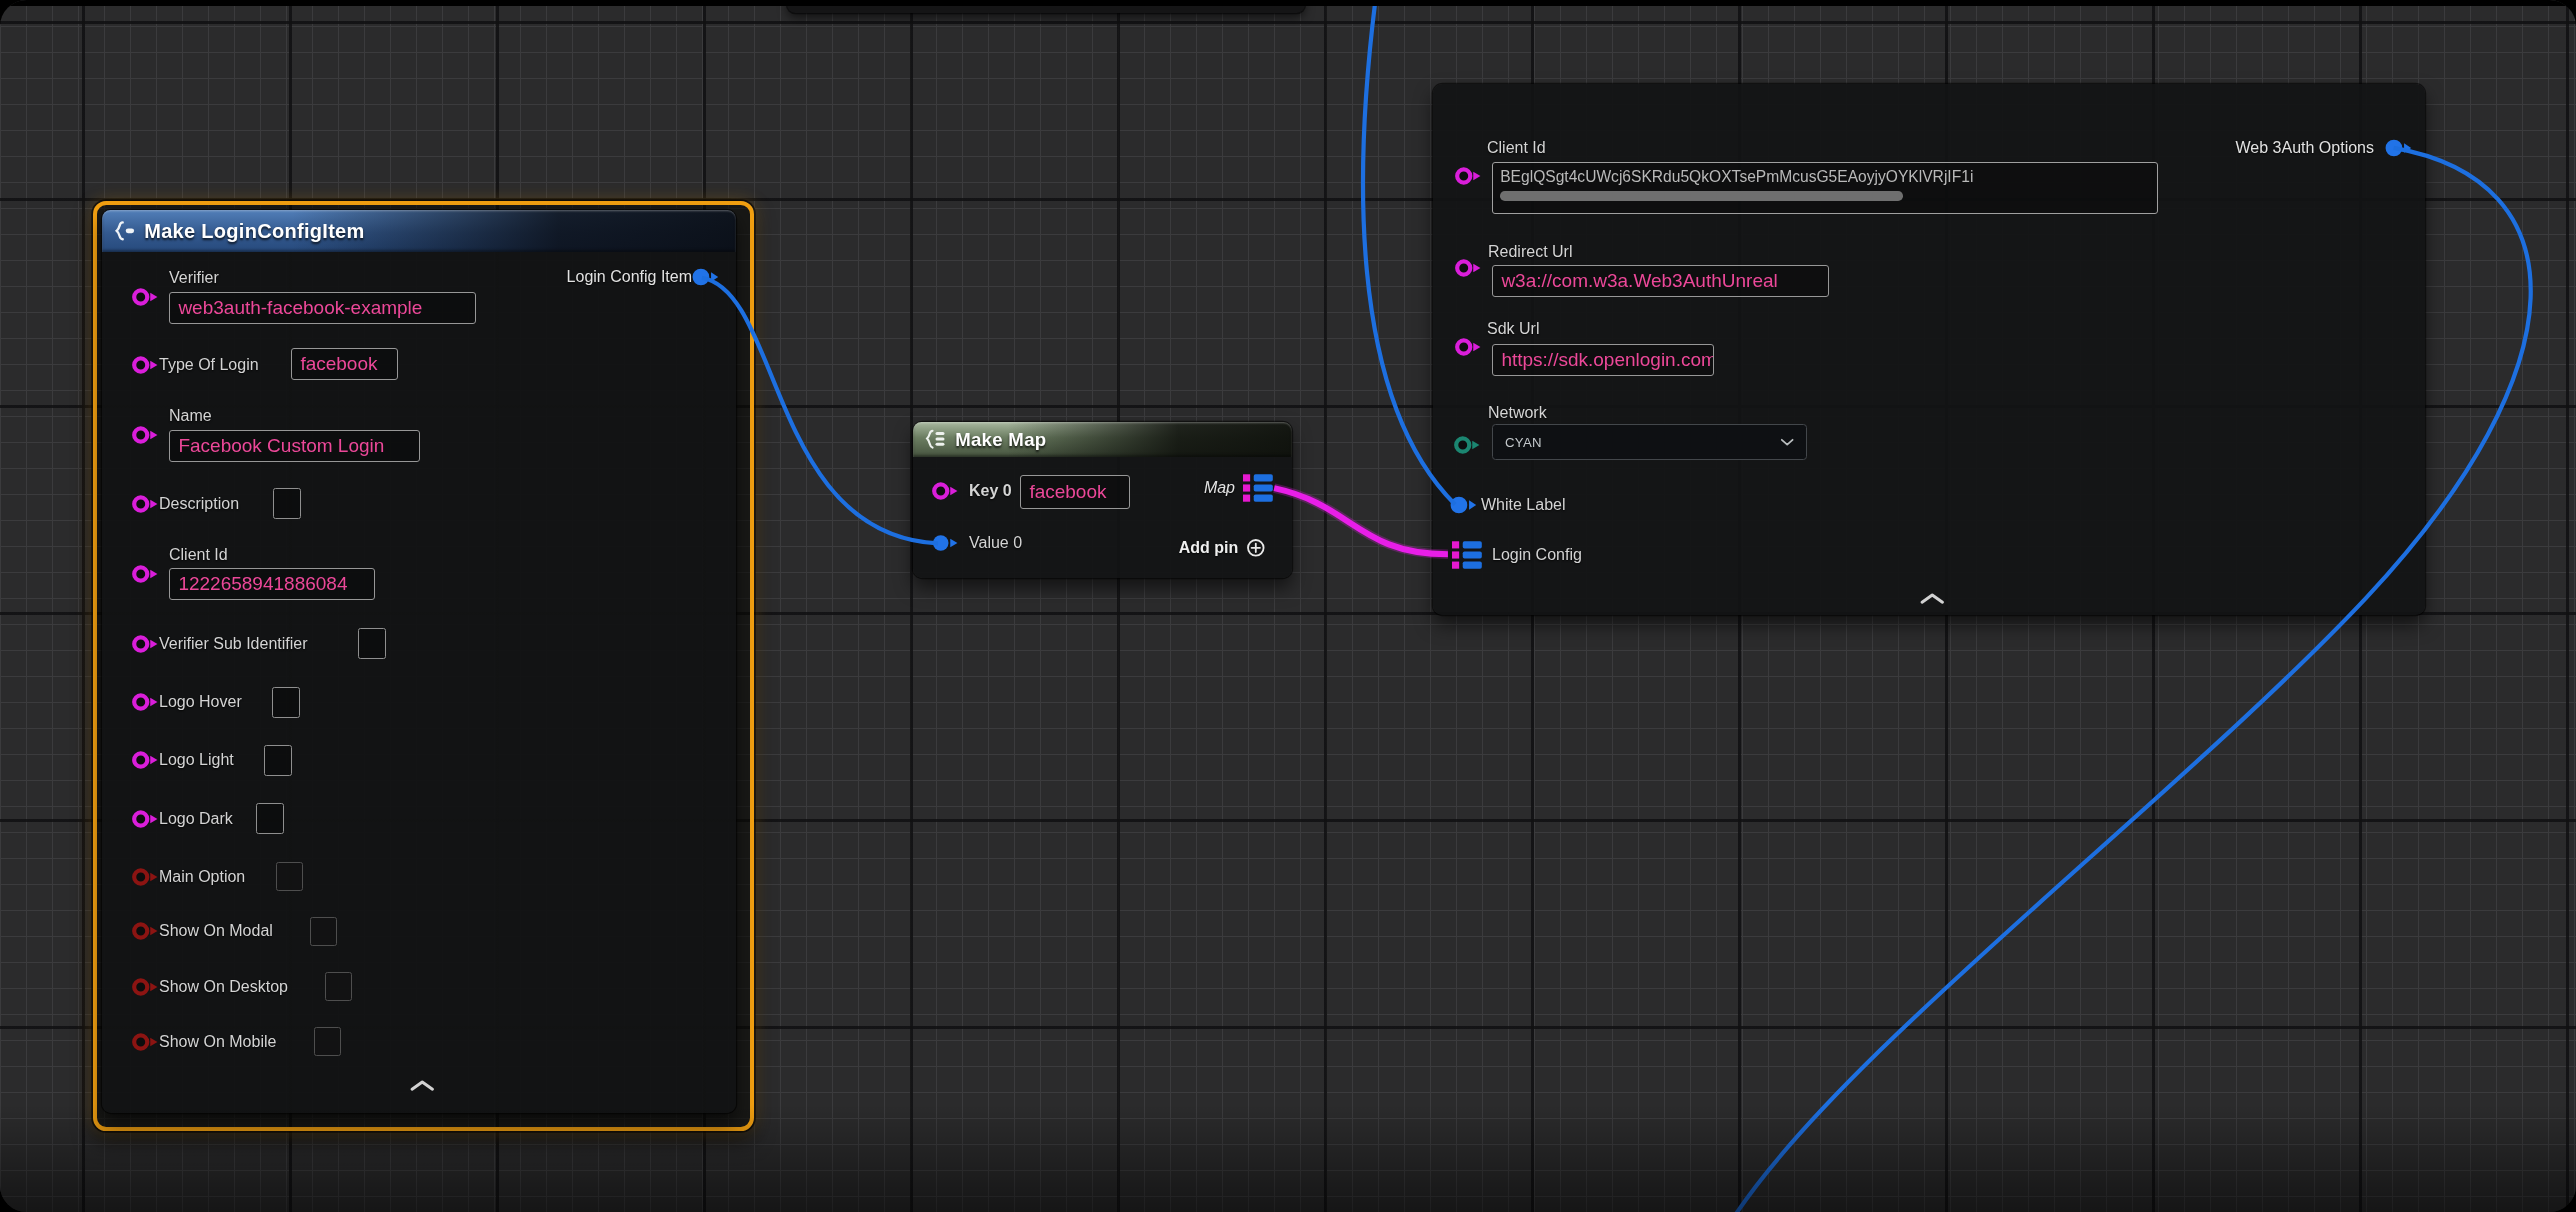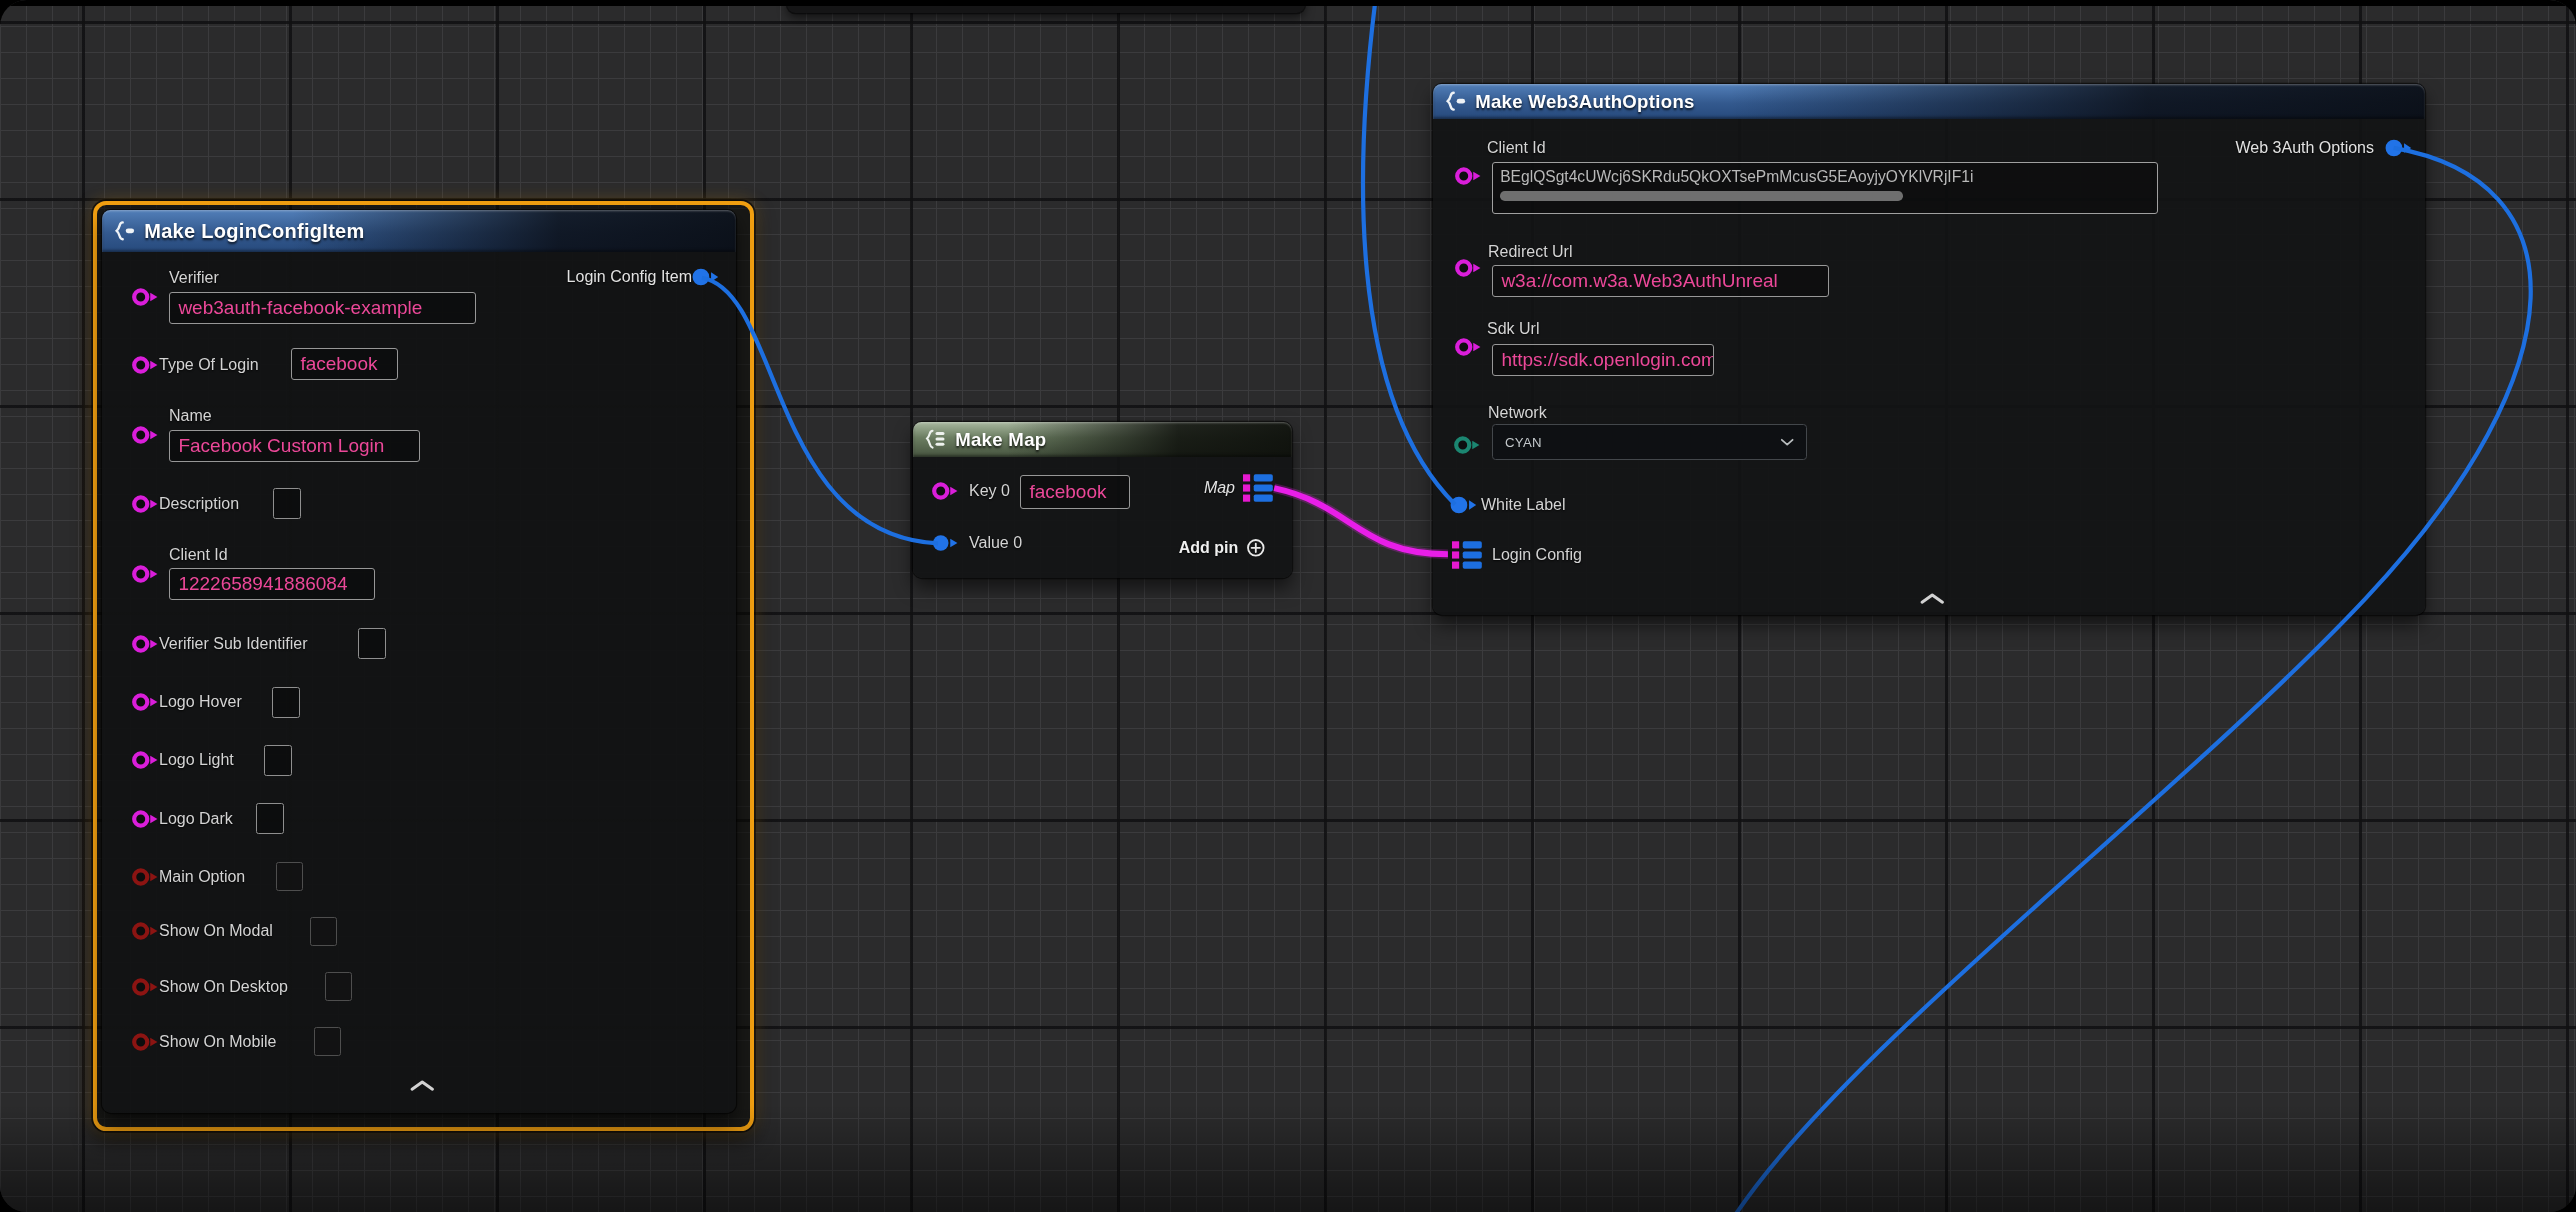--- a/index.html
+++ b/index.html
@@ -220,21 +220,21 @@
         <svg width="23" height="20.4" viewBox="0 0 38 34">
             <path d="M14 3 C8 3 11 10 5 16 C11 22 8 29 14 31" fill="none" stroke="#eef2ee" stroke-width="3.6" stroke-linecap="round"></path>
             <rect x="19" y="5" width="15" height="5" rx="2.5" fill="#eef2ee"></rect>
             <rect x="19" y="14" width="15" height="5" rx="2.5" fill="#eef2ee"></rect>
             <rect x="19" y="23" width="15" height="5" rx="2.5" fill="#eef2ee"></rect>
           </svg>
       </span>
       <span class="hdr-title" style="font-size:18.6px;">Make Map</span>
     </div>
 
-    <div class="lab" style="left:56px;top:60px;">Key 0</div>
+    <div class="lab" style="left:56px;top:60px;font-weight:bold;">Key 0</div>
     <div class="pin" style="left:17px;top:57px;">
       <svg width="31" height="24" viewBox="0 0 52 40">
           <circle cx="18" cy="20" r="11" fill="rgba(0,0,0,0.3)" stroke="#da1eda" stroke-width="7"></circle>
           <path d="M34 13 L46 20 L34 27 Z" fill="#da1eda"></path>
         </svg>
     </div>
     <div class="fld" style="left:107px;top:53px;width:110px;height:34px;">facebook</div>
 
     <div class="outlab" style="right:57px;top:57px;font-style:italic;">Map</div>
     <div class="pin" style="left:330px;top:52px;width:31px;height:28px;">
@@ -259,29 +259,20 @@
     <div class="addpin" style="right:25px;top:115px;">
       <span>Add pin</span>
       <svg width="21.6" height="21.6" viewBox="0 0 36 36">
           <circle cx="18" cy="18" r="13" fill="none" stroke="#e9e9e9" stroke-width="3"></circle>
           <path d="M18 11 V25 M11 18 H25" stroke="#e9e9e9" stroke-width="3" stroke-linecap="round"></path>
         </svg>
     </div>
   </div>
 
   <div class="node" style="left:1433px;top:84px;width:992px;height:531px;">
-    <div class="hdr hdr-blue" style="height:35px;">
-      <span class="hdr-icon">
-        <svg width="23" height="20.4" viewBox="0 0 38 34">
-            <path d="M16 3 C9 3 13 11 6 17 C13 23 9 31 16 31" fill="none" stroke="#eef2f6" stroke-width="4" stroke-linecap="round"></path>
-            <rect x="21" y="13" width="14" height="8" rx="4" fill="#eef2f6"></rect>
-          </svg>
-      </span>
-      <span class="hdr-title" style="font-size:18.6px;">Make Web3AuthOptions</span>
-    </div>
 
     <div class="lab" style="left:54px;top:55px;">Client Id</div>
     <div class="pin" style="left:20px;top:80px;">
       <svg width="31" height="24" viewBox="0 0 52 40">
           <circle cx="18" cy="20" r="11" fill="rgba(0,0,0,0.3)" stroke="#da1eda" stroke-width="7"></circle>
           <path d="M34 13 L46 20 L34 27 Z" fill="#da1eda"></path>
         </svg>
     </div>
     <div class="bigfld" style="left:59px;top:78px;width:666px;height:52px;">
       <div class="txt">BEglQSgt4cUWcj6SKRdu5QkOXTsePmMcusG5EAoyjyOYKlVRjIF1i</div>

